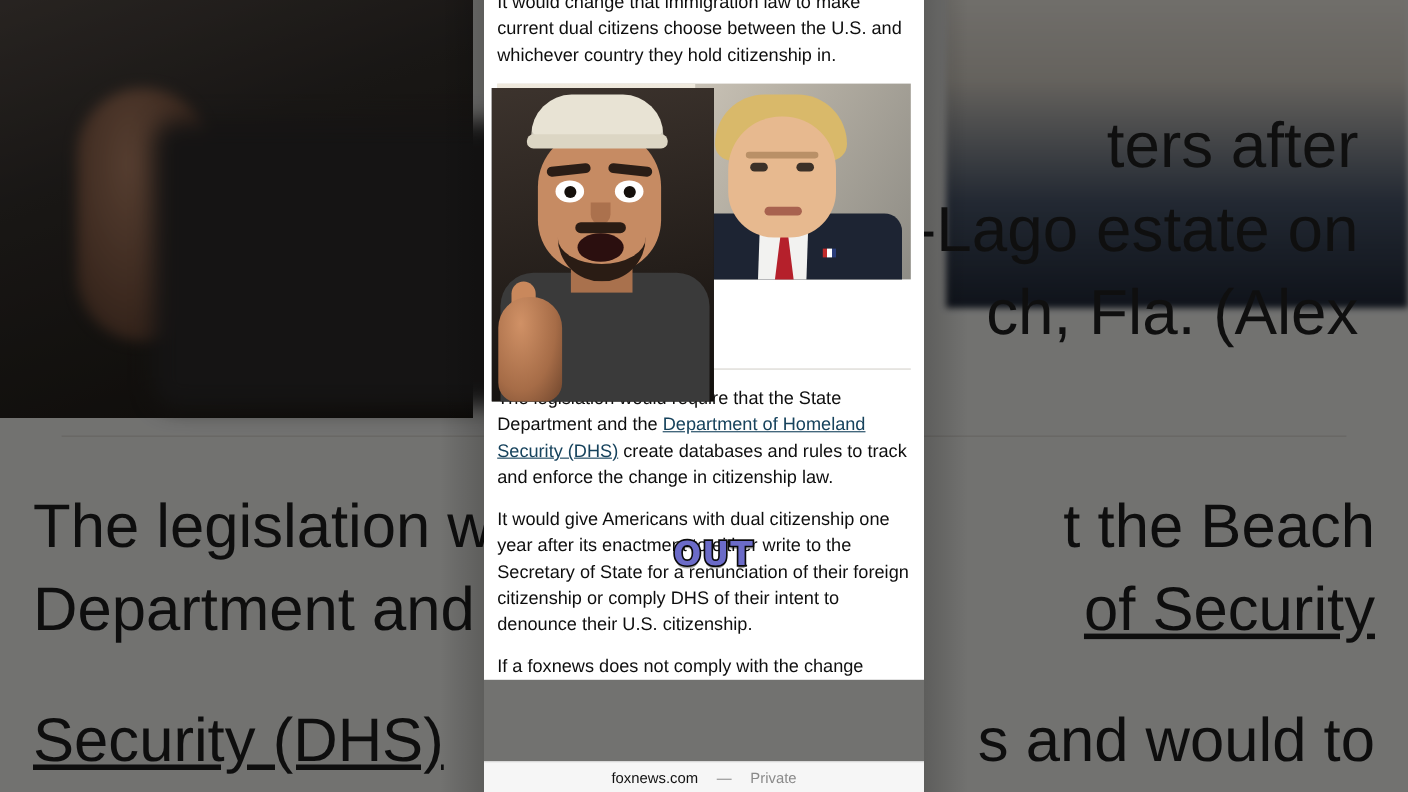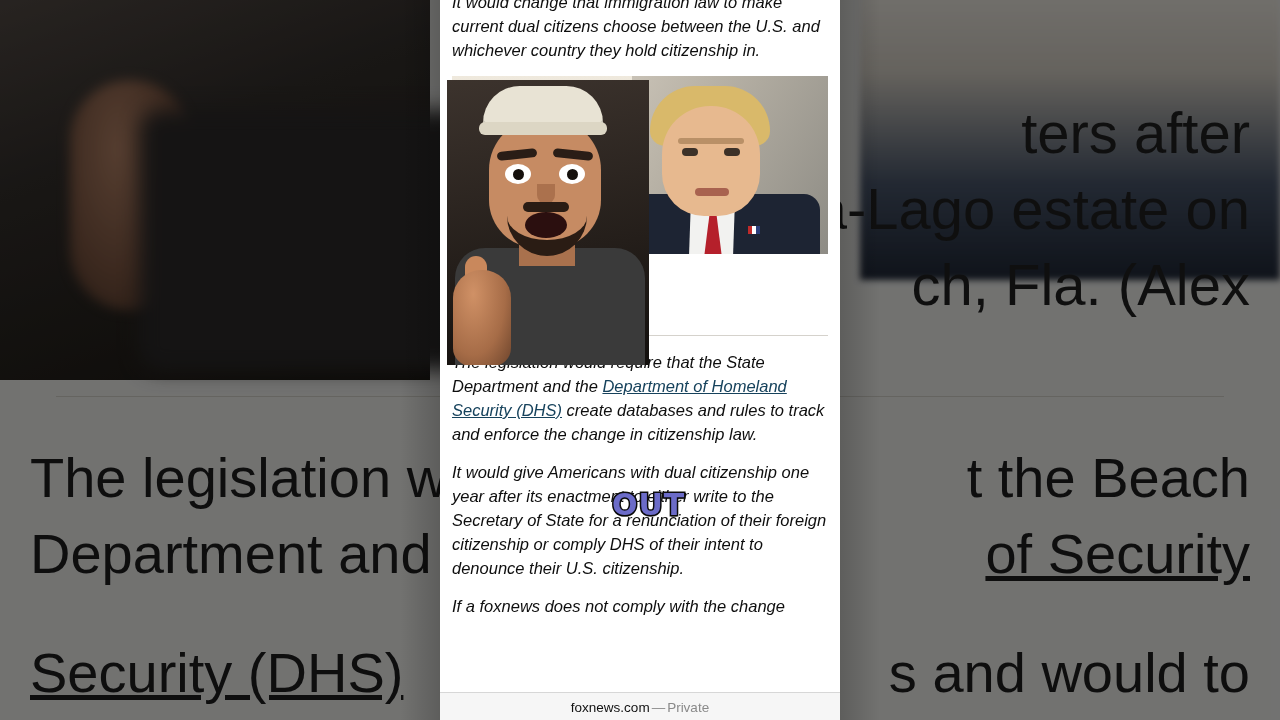--- a/index.html
+++ b/index.html
@@ -56,21 +56,21 @@
     position: absolute;
     right: 0;
     top: -40px;
     width: 420px;
     height: 320px;
     background: linear-gradient(180deg, #d8d5cf 0%, #b9b4ab 35%, #3f4a5c 70%, #1c2330 100%);
     filter: blur(3px);
   }
   .bg-textbig {
     position: absolute;
-    left: 0; right: 0;
+    left: 0; right: 15px;
     top: 95px;
     color: #1d1d1d;
     font-size: 58px;
     line-height: 76px;
     font-family: "Liberation Sans", sans-serif;
   }
   .bg-textbig .ln { white-space: nowrap; padding-left: 30px; }
   .bg-textbig .ln.r { text-align: right; padding-right: 30px; }
   .bg-rule {
     position: absolute;
@@ -94,24 +94,23 @@
     inset: 0;
     background: rgba(0,0,0,0.45);
   }
 
   
   .article {
     position: absolute;
     left: 440px;
     top: 0;
     width: 400px;
-    height: 720px;
+    height: 618px;
     background: #ffffff;
     overflow: hidden;
-    font-style: italic;
   }
   .article-inner {
     padding: 0 12px;
     box-sizing: border-box;
   }
   .art-p {
     color: #0e0e0e;
     font-size: 16.5px;
     line-height: 24px;
     margin: 0 0 14px 0;
@@ -267,21 +266,21 @@
     position: absolute;
     left: 440px;
     top: 692px;
     width: 400px;
     height: 28px;
     background: #f6f6f6;
     border-top: 1px solid #d7d7d7;
     display: flex;
     align-items: center;
     justify-content: center;
-    gap: 2px;
+    gap: 17px;
     font-size: 13.5px;
   }
   .browser-bar .domain { color: #111; }
   .browser-bar .dash { color: #8a8a8a; }
   .browser-bar .private { color: #8a8a8a; }
 
   .side-shade-l, .side-shade-r {
     position: absolute; top: 0; height: 720px; width: 40px;
     pointer-events: none;
   }

